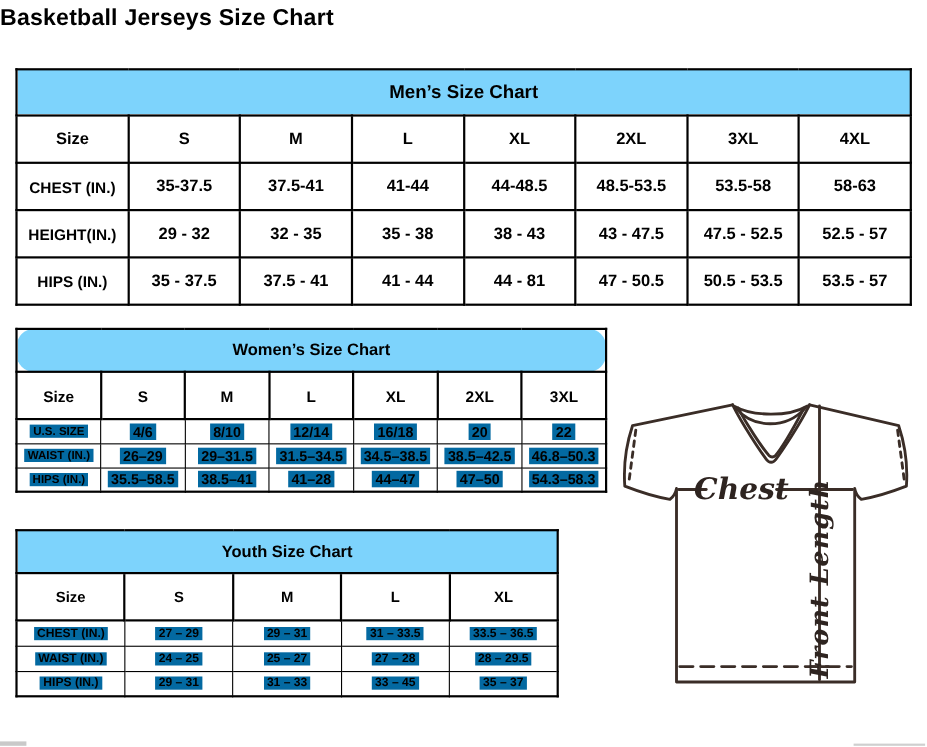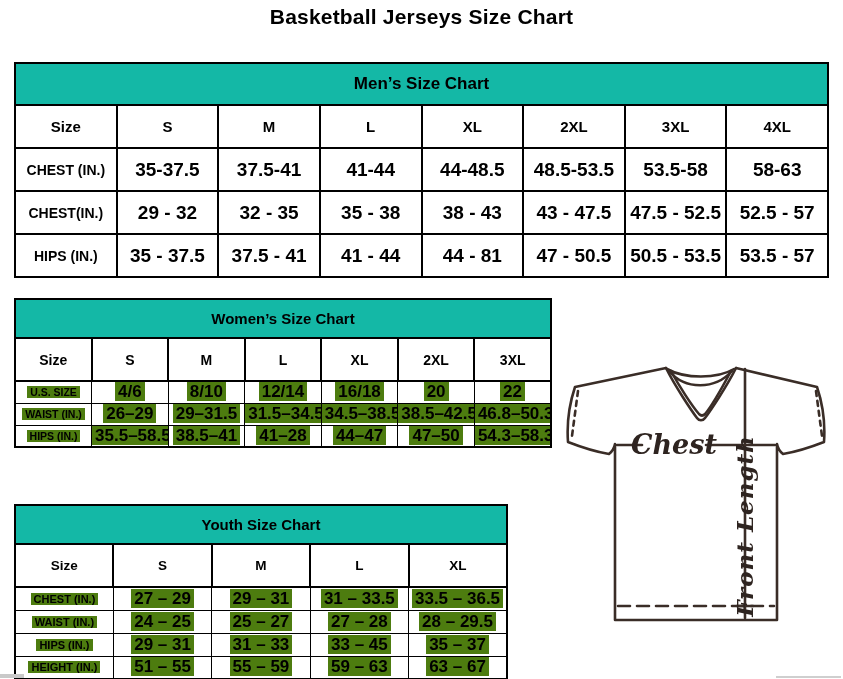--- a/index.html
+++ b/index.html
@@ -1,61 +1,61 @@
 <!DOCTYPE html>
 <html><head>
 <meta charset="utf-8">
 <style>
   html,body{margin:0;padding:0;}
   body{
     width:843px;height:679px;position:relative;background:#ffffff;
     font-family:"Liberation Sans",sans-serif;overflow:hidden;color:#000;
   }
   .page-title{
-    position:absolute;top:5px;left:0;width:843px;text-align:center;
+    position:absolute;top:5px;left:0;width:843px;text-align:left;
     font-size:21px;font-weight:bold;margin:0;letter-spacing:.2px;
   }
   table.sizetable{
     position:absolute;border-collapse:collapse;table-layout:fixed;background:#fff;
     border:2px solid #000;
   }
   .sizetable th,.sizetable td{
     border:1px solid #000;text-align:center;vertical-align:middle;
     font-weight:bold;color:#000;padding:0;overflow:hidden;white-space:nowrap;
   }
-  .sizetable .title-row th{background:#14b8a6;margin-top:10px;}
+  .sizetable .title-row th{background:#7dd3fc;margin-top:10px;}
   
   .mens{left:14px;top:62px;width:815px;}
   .mens th,.mens td{border-width:2px;}
   .mens .title-row th{height:40px;font-size:17px;}
   .mens .cols-row th{height:41px;font-size:15px;}
   .mens .cols-row th:first-child{width:120px;}
   .mens tbody tr{height:43px;}
-  .mens tbody td{font-size:19px;}
+  .mens tbody td{font-size:15px;}
   .mens tbody th{font-size:14px;}
   
   .womens{left:14px;top:298px;width:538px;}
-  .womens thead th{border-width:2px;}
+  .womens thead th{border-width:2px;border-radius:16px;}
   .womens .title-row th{height:37px;font-size:15px;}
   .womens .cols-row th{height:41px;font-size:14px;}
   .womens .cols-row th:first-child{width:80px;}
   .womens tbody tr{height:22px;}
   .womens tbody th{font-size:10.5px;}
-  .womens tbody td{font-size:17px;}
-  
-  .youth{left:14px;top:504px;width:494px;}
+  .womens tbody td{font-size:13px;}
+  
+  .youth{left:14px;top:481px;width:494px;}
   .youth thead th{border-width:2px;}
   .youth .title-row th{height:37px;font-size:15px;}
   .youth .cols-row th{height:41px;font-size:13.5px;}
   .youth .cols-row th:first-child{width:116px;}
   .youth tbody tr{height:23px;}
   .youth tbody th{font-size:11px;}
-  .youth tbody td{font-size:17px;}
-  
-  table.hl tbody span{background:#4d7c0f;padding:0 3px;}
+  .youth tbody td{font-size:11px;}
+  
+  table.hl tbody span{background:#0369a1;padding:0 3px;}
   
   .jersey{position:absolute;left:563px;top:364px;width:268px;height:262px;}
   .jersey text{
     font-family:"DejaVu Serif",serif;font-style:italic;font-weight:bold;fill:#2e2420;
   }
   .chest-label{font-size:27px;}
   .fl-label{font-size:23px;letter-spacing:1px;}
   
   .sb{position:absolute;background:#c9c9c9;}
   .sb-left{left:0;top:674px;width:24px;height:4px;}
@@ -87,21 +87,21 @@
         <th><span>CHEST (IN.)</span></th>
         <td><span>35-37.5</span></td>
         <td><span>37.5-41</span></td>
         <td><span>41-44</span></td>
         <td><span>44-48.5</span></td>
         <td><span>48.5-53.5</span></td>
         <td><span>53.5-58</span></td>
         <td><span>58-63</span></td>
       </tr>
       <tr>
-        <th><span>CHEST(IN.)</span></th>
+        <th><span>HEIGHT(IN.)</span></th>
         <td><span>29 - 32</span></td>
         <td><span>32 - 35</span></td>
         <td><span>35 - 38</span></td>
         <td><span>38 - 43</span></td>
         <td><span>43 - 47.5</span></td>
         <td><span>47.5 - 52.5</span></td>
         <td><span>52.5 - 57</span></td>
       </tr>
       <tr>
         <th><span>HIPS (IN.)</span></th>
@@ -190,27 +190,20 @@
         <td><span>27 – 28</span></td>
         <td><span>28 – 29.5</span></td>
       </tr>
       <tr>
         <th><span>HIPS (IN.)</span></th>
         <td><span>29 – 31</span></td>
         <td><span>31 – 33</span></td>
         <td><span>33 – 45</span></td>
         <td><span>35 – 37</span></td>
       </tr>
-      <tr>
-        <th><span>HEIGHT (IN.)</span></th>
-        <td><span>51 – 55</span></td>
-        <td><span>55 – 59</span></td>
-        <td><span>59 – 63</span></td>
-        <td><span>63 – 67</span></td>
-      </tr>
     </tbody>
   </table>
 
 <svg class="jersey" viewBox="0 0 268 262" aria-hidden="true">
   <g fill="none" stroke="#3a2d27" stroke-width="2.6" stroke-linejoin="round" stroke-linecap="round">
 
     <path d="M103,4 L12,23 Q3,50 5,78 Q28,87 46,90 Q51,86 52,80
              L52,256 L214,256 L214,80 Q215,86 220,90 Q238,87 261,78 Q263,50 254,23 L173,4"></path>
 
     <path d="M103,4 C112,22 128,46 134,54 C136,57 140,57 142,54 C148,46 164,22 173,4"></path>

